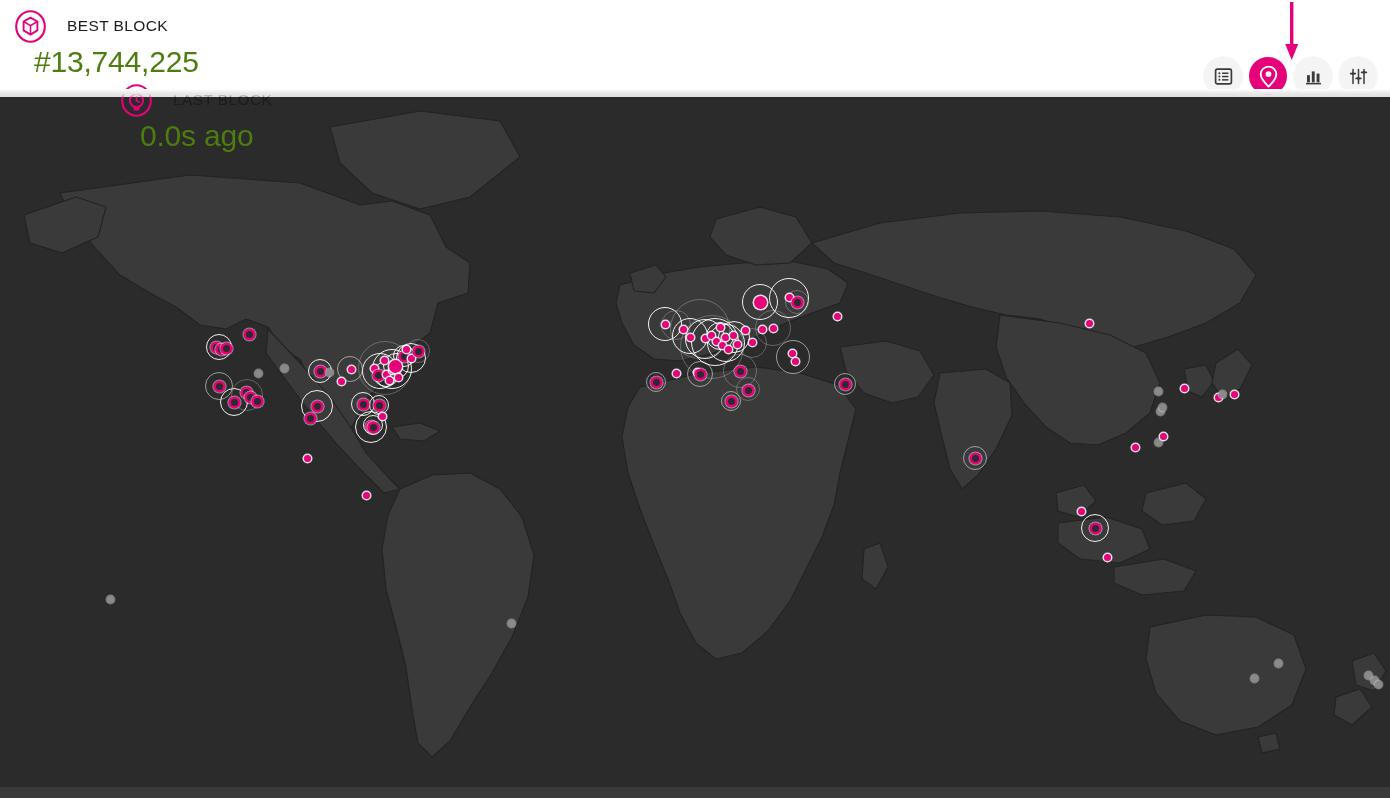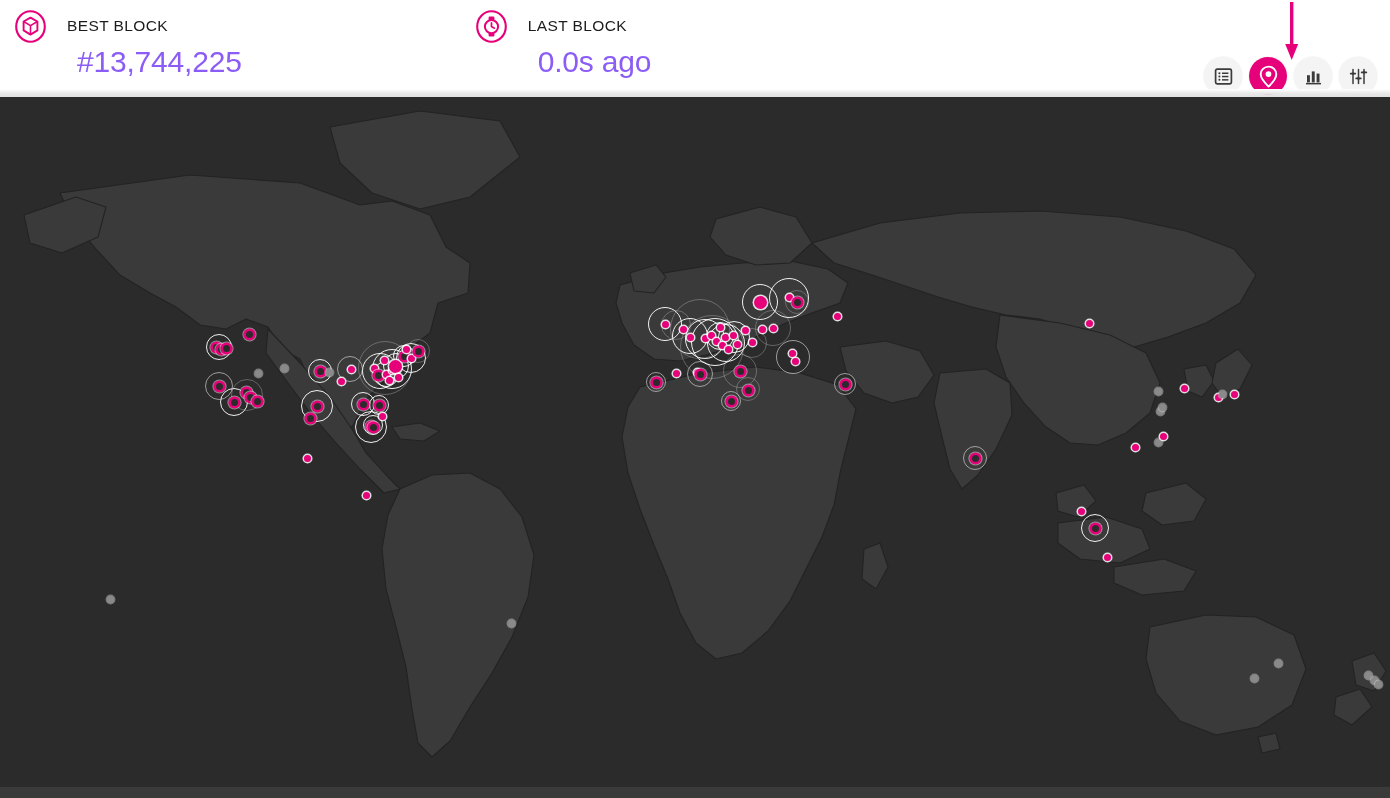--- a/index.html
+++ b/index.html
@@ -23,41 +23,42 @@
     content: "";
     position: absolute; left: 0; bottom: 0;
     width: 100%; height: 8px;
     background: linear-gradient(to bottom, rgba(255,255,255,1) 0%, rgba(232,232,232,1) 55%, rgba(210,210,210,0.65) 100%);
     pointer-events: none;
   }
   .stats {
     position: absolute; top: 0; left: 0;
     display: flex; align-items: flex-start;
     padding-top: 7px;
+    flex-direction: column;
   }
   .stat { position: relative; }
   .stat-0 { margin-left: 12px; }
   .stat-1 { margin-left: 113px; }
   .stat-2 { margin-left: 112px; }
   .stat-3 { margin-left: 118px; }
   .stat-head { display: flex; align-items: center; gap: 0; height: 38px; }
   .stat-icon { width: 37px; height: 38px; display: flex; align-items: center; justify-content: center; flex: 0 0 auto; }
   .stat-icon svg { display: block; }
   .stat-label {
     font-size: 15.5px;
     letter-spacing: 0.4px;
     color: #1c1c1c;
     white-space: nowrap;
     margin-left: 18px;
   }
   .stat-value {
     font-size: 30px;
-    color: #8b5cf6;
+    color: #4d7c0f;
     white-space: nowrap;
-    margin-left: 65px;
+    margin-left: 22px;
     margin-top: -2px;
     letter-spacing: -0.2px;
     line-height: 38px;
   }
 
   
   .nav {
     position: absolute;
     right: 13px; bottom: 2px;
     display: flex; align-items: center; gap: 7px;

